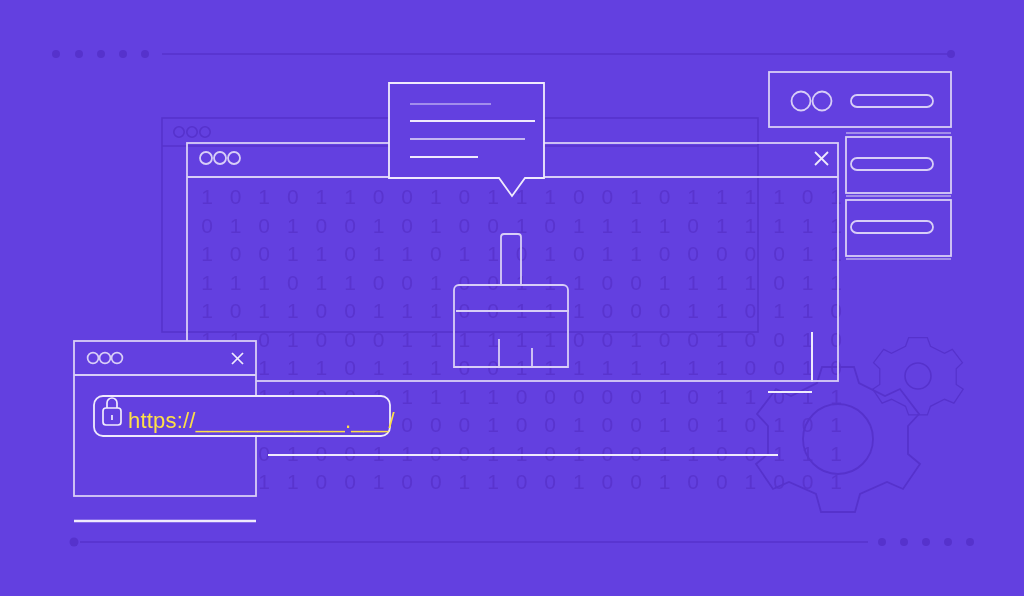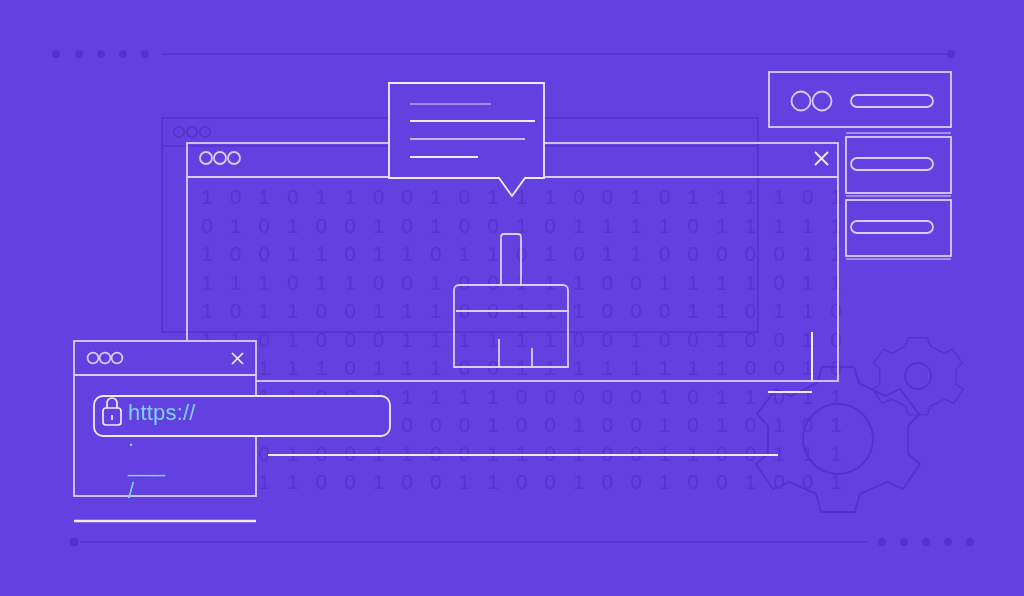--- a/index.html
+++ b/index.html
@@ -22,28 +22,27 @@
     height: 596px;
     display: block;
   }
   
   #urlbar-text {
     position: absolute;
     left: 128px;
     top: 400px;
     height: 34px;
     display: flex;
-    align-items: flex-start;
+    align-items: flex-end;
     font-size: 22px;
     letter-spacing: 0.2px;
-    color: #7dd3fc;
+    color: #fde047;
     font-family: "Liberation Sans", sans-serif;
     white-space: nowrap;
     pointer-events: none;
-    flex-direction: column;
   }
   .binary-text {
     fill: #5934CE;
     font-family: "Liberation Sans", sans-serif;
     font-size: 21px;
     letter-spacing: 0px;
   }
 </style>
 </head>
 <body>
@@ -444,18 +443,19 @@
       <g fill="none" stroke="#EFEAFD" stroke-width="1.7">
         <rect x="103" y="408" width="18" height="17" rx="3"></rect>
         <path d="M 107 408 v -5 a 5 5 0 0 1 10 0 v 5"></path>
         <line x1="112" y1="415" x2="112" y2="420"></line>
       </g>
     </g>
   </svg>
 
   <div id="urlbar-text">
     <span>https://</span>
+    <span>____________</span>
     <span>.</span>
     <span>___</span>
     <span>/</span>
   </div>
 
 </div>
 
 </body></html>

